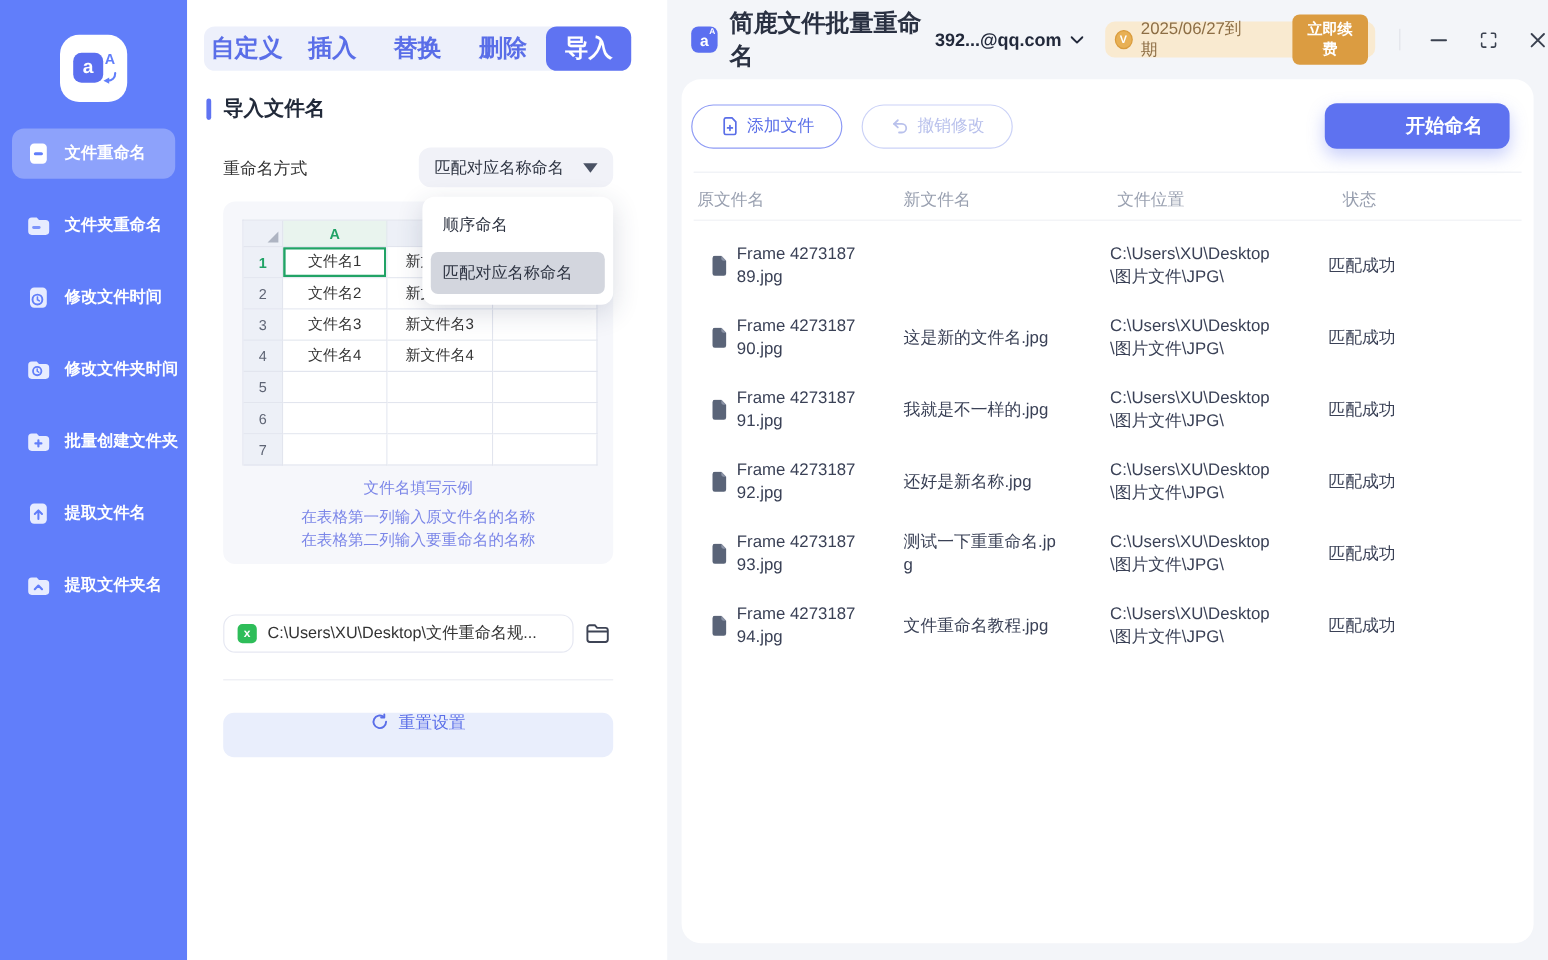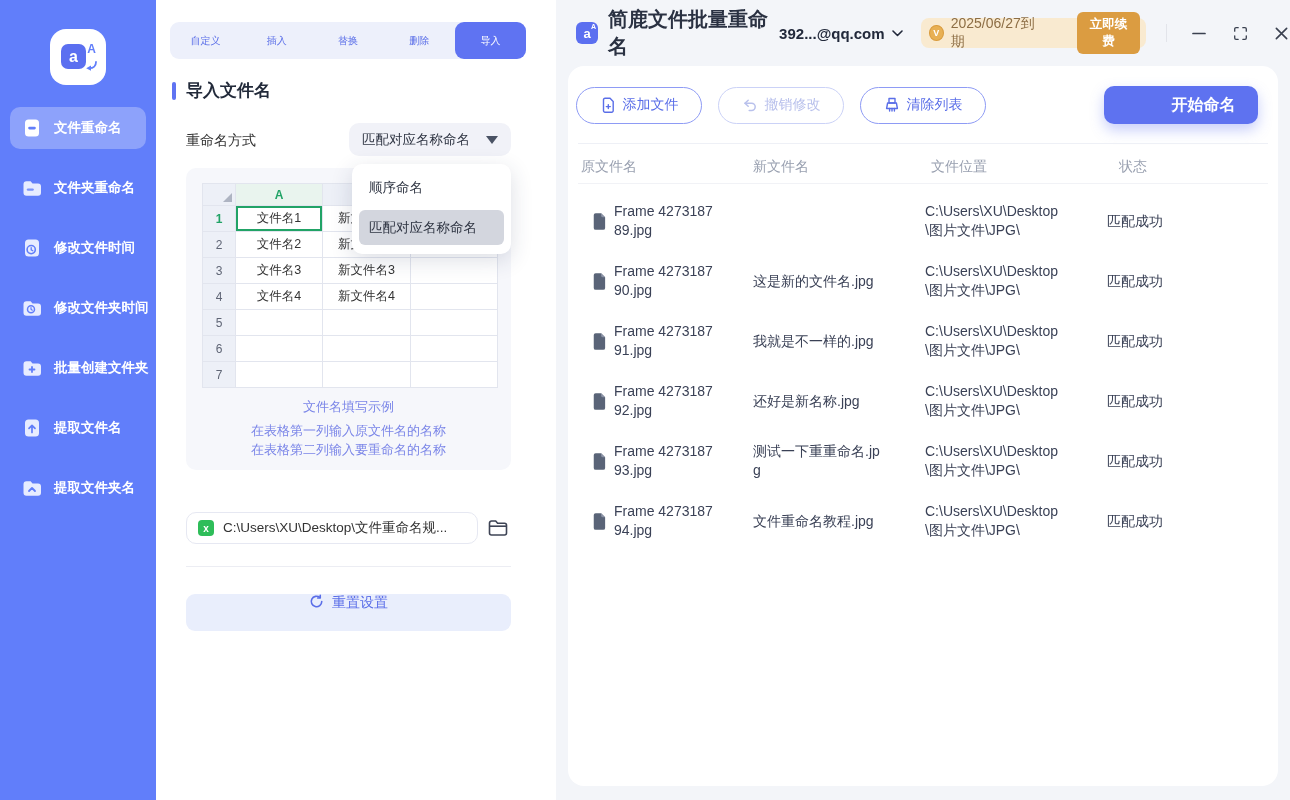--- a/index.html
+++ b/index.html
@@ -14,21 +14,21 @@
   .logo .a-mini { position:absolute; right:10px; top:13px; color:#617EFA; font-size:12px; font-weight:700; }
   .logo .a-arrow { position:absolute; right:8px; top:29px; }
   .nav { position:absolute; left:0; top:107px; width:156px; }
   .nav-item { margin:0 10px 18px 10px; height:42px; border-radius:10px; display:flex; align-items:center; gap:11px; padding:0 11px; color:#fff; font-size:13.5px; font-weight:700; cursor:pointer; white-space:nowrap; }
   .nav-item.active { background:rgba(255,255,255,.28); }
   .nav-icon { width:22px; height:22px; flex:none; display:flex; }
 
   
   .middle { position:absolute; left:156px; top:0; width:400px; height:800px; background:#fff; }
   .tabbar { position:absolute; left:14px; top:22px; width:356px; height:37px; background:#EDF0FB; border-radius:9px; display:flex; }
-  .tab { flex:1; display:flex; align-items:center; justify-content:center; color:#5A6EE8; font-size:10px; font-weight:400; border-radius:9px; cursor:pointer; }
+  .tab { flex:1; display:flex; align-items:center; justify-content:center; color:#5A6EE8; font-size:20px; font-weight:700; border-radius:9px; cursor:pointer; }
   .tab.active { background:#5F73F2; color:#fff; }
   .section-head { position:absolute; left:16px; top:79px; display:flex; align-items:center; gap:10px; }
   .section-bar { width:4px; height:18px; background:#5F73F2; border-radius:2px; }
   .section-title { font-size:17px; font-weight:700; color:#222A3A; }
   .mode-label { position:absolute; left:30px; top:132px; font-size:14px; color:#333; }
   .select { position:absolute; left:193px; top:123px; width:162px; height:33px; background:#F1F2F8; border-radius:10px; display:flex; align-items:center; justify-content:space-between; padding:0 13px; font-size:13.5px; color:#2E3442; cursor:pointer; }
   .caret { width:0; height:0; border-left:6px solid transparent; border-right:6px solid transparent; border-top:8px solid #4A5264; }
 
   .sheet-panel { position:absolute; left:30px; top:168px; width:325px; height:302px; background:#F6F7FB; border-radius:10px; }
   .sheet { position:absolute; left:16px; top:15px; border-top:1px solid #E2E5EE; border-left:1px solid #E2E5EE; }
@@ -343,30 +343,20 @@
         </button>
         <button class="ob disabled">
           <span style="display:flex;">
             <svg width="16" height="16" viewBox="0 0 16 16">
                 <path d="M6.2 3.2 3 6.2l3.2 3" fill="none" stroke="#B9C1EC" stroke-width="1.5" stroke-linecap="round" stroke-linejoin="round"></path>
                 <path d="M3 6.2h6.6a3.6 3.6 0 0 1 0 7.2H7.2" fill="none" stroke="#B9C1EC" stroke-width="1.5" stroke-linecap="round"></path>
               </svg>
           </span>
           <span>撤销修改</span>
         </button>
-        <button class="ob">
-          <span style="display:flex;">
-            <svg width="16" height="16" viewBox="0 0 16 16">
-                <path d="M5 1.5h6v4.5H5z" fill="none" stroke="#5A6EE8" stroke-width="1.4" stroke-linejoin="round"></path>
-                <path d="M3.6 6h8.8l1 5.5H2.6z" fill="none" stroke="#5A6EE8" stroke-width="1.4" stroke-linejoin="round"></path>
-                <path d="M5.6 11.5v2.5M8 11.5v2.5M10.4 11.5v2.5" stroke="#5A6EE8" stroke-width="1.4" stroke-linecap="round"></path>
-              </svg>
-          </span>
-          <span>清除列表</span>
-        </button>
         <button class="start">开始命名</button>
       </div>
 
       <div class="t-div"></div>
 
       <div class="thead">
         <span class="h1">原文件名</span>
         <span class="h2">新文件名</span>
         <span class="h3">文件位置</span>
         <span class="h4">状态</span>

